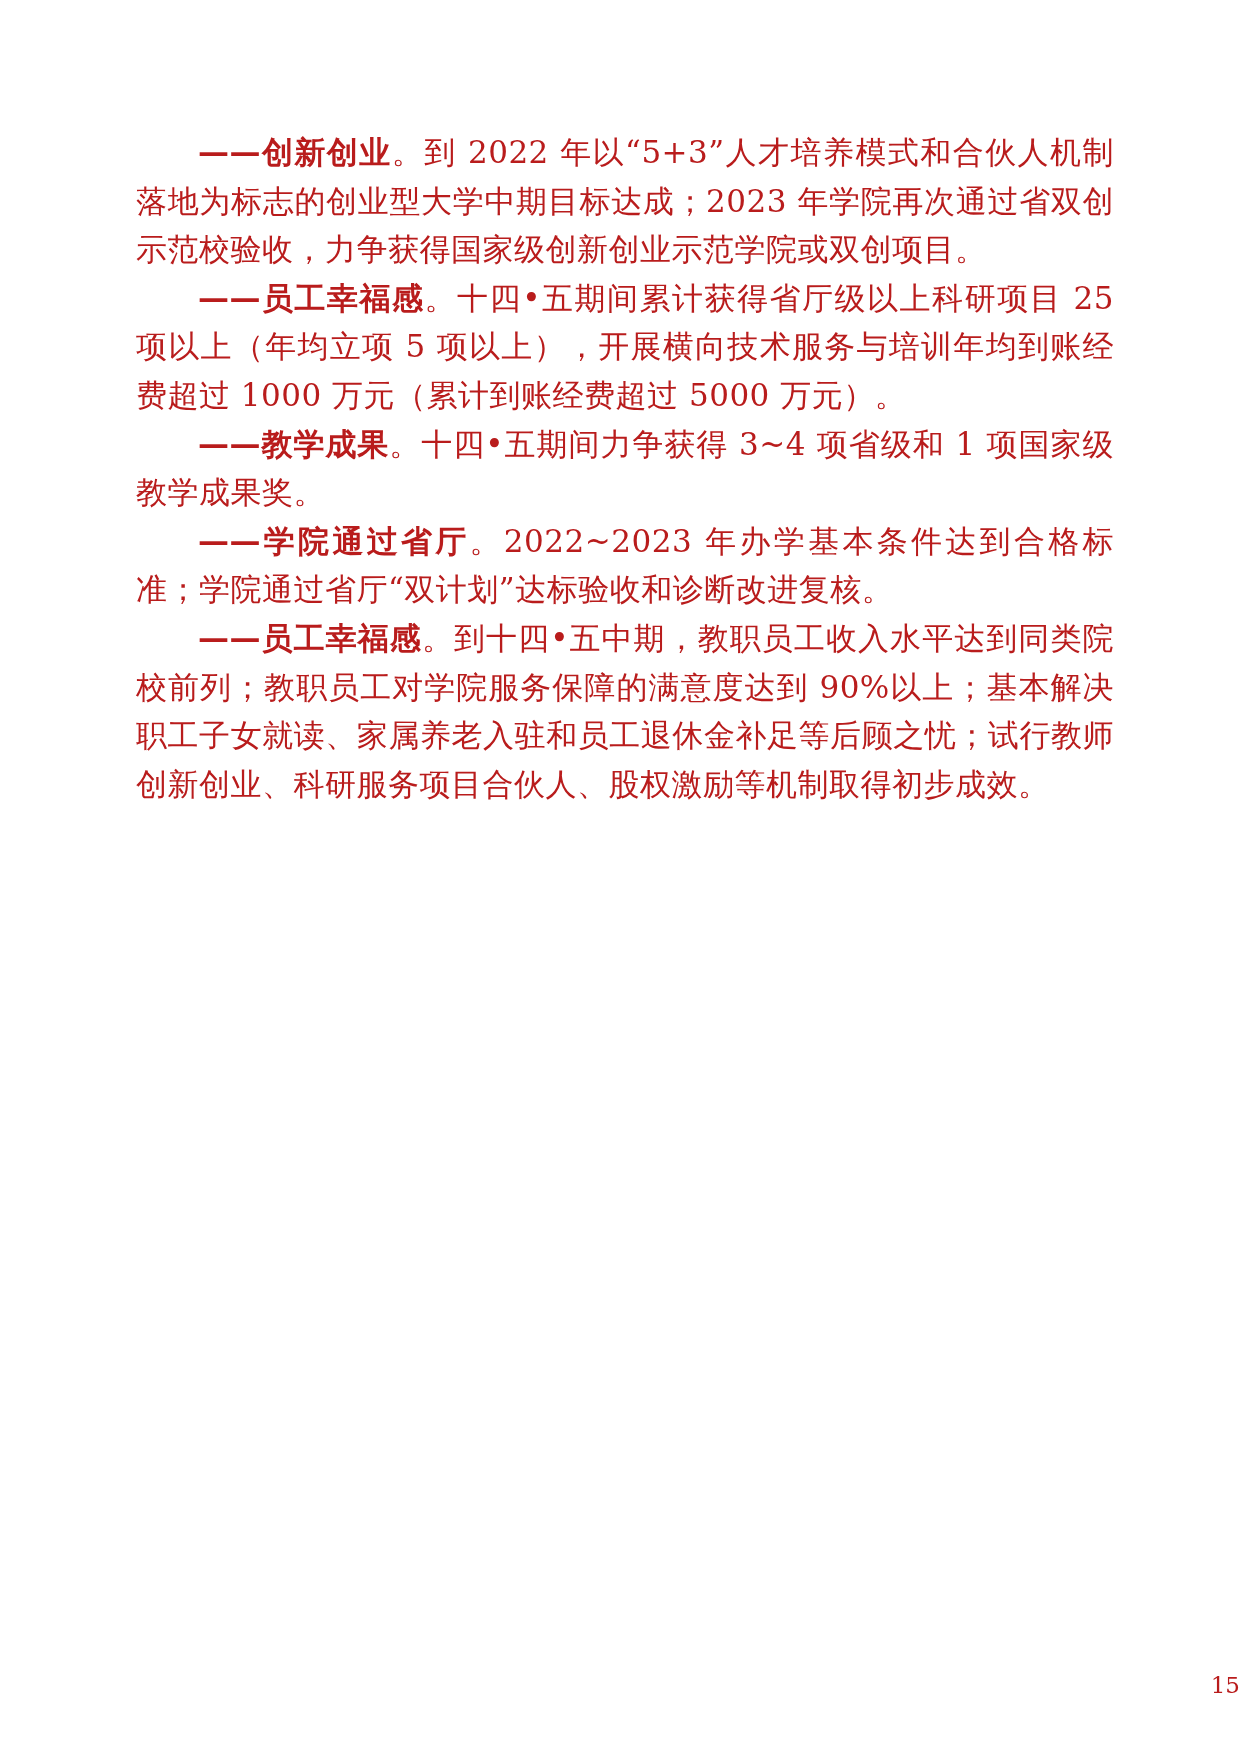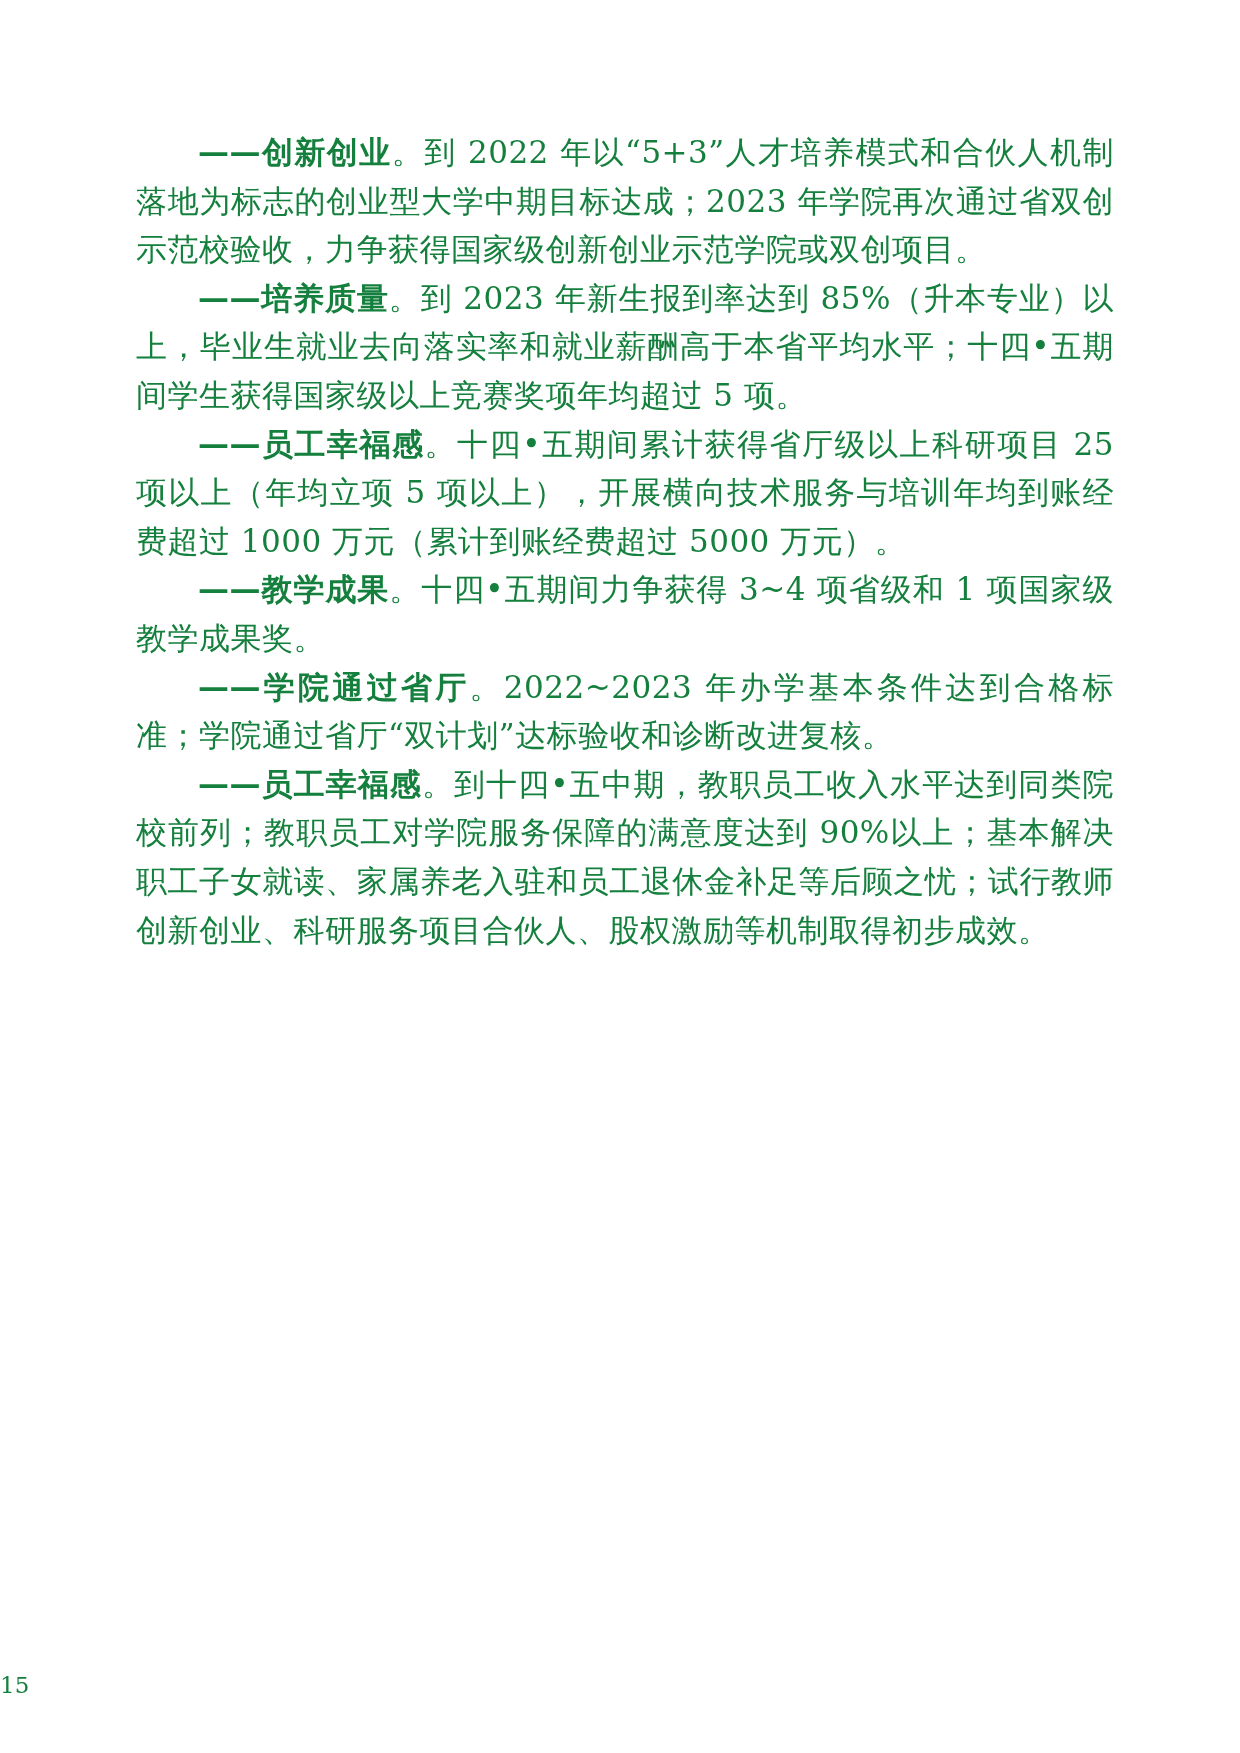--- a/index.html
+++ b/index.html
@@ -7,21 +7,21 @@
     padding: 0;
     background: #ffffff;
   }
   .page {
     position: relative;
     width: 1240px;
     height: 1753px;
     background: #ffffff;
     overflow: hidden;
     font-family: "DejaVu Serif", "Liberation Serif", serif;
-    color: #15803d;
+    color: #b91c1c;
   }
   .content {
     position: absolute;
     top: 128px;
     left: 136px;
     width: 978px;
     font-size: 31px;
     line-height: 48.6px;
     text-align: justify;
     text-justify: inter-character;
@@ -33,35 +33,34 @@
     text-indent: 2em;
   }
   .para .lead {
     font-weight: bold;
   }
   .page-number {
     position: absolute;
     left: 0;
     right: 0;
     bottom: 56px;
-    text-align: left;
+    text-align: right;
     font-size: 23px;
     line-height: 1;
     font-family: "DejaVu Serif", "Liberation Serif", serif;
   }
 </style>
 </head>
 <body>
 
 <div class="page">
   <div class="content">
 
     <p class="para"><span class="lead">——创新创业</span><span>。到 2022 年以“5+3”人才培养模式和合伙人机制落地为标志的创业型大学中期目标达成；2023 年学院再次通过省双创示范校验收，力争获得国家级创新创业示范学院或双创项目。</span></p>
 
-    <p class="para"><span class="lead">——培养质量</span><span>。到 2023 年新生报到率达到 85%（升本专业）以上，毕业生就业去向落实率和就业薪酬高于本省平均水平；十四•五期间学生获得国家级以上竞赛奖项年均超过 5 项。</span></p>
 
     <p class="para"><span class="lead">——员工幸福感</span><span>。十四•五期间累计获得省厅级以上科研项目 25 项以上（年均立项 5 项以上），开展横向技术服务与培训年均到账经费超过 1000 万元（累计到账经费超过 5000 万元）。</span></p>
 
     <p class="para"><span class="lead">——教学成果</span><span>。十四•五期间力争获得 3~4 项省级和 1 项国家级教学成果奖。</span></p>
 
     <p class="para"><span class="lead">——学院通过省厅</span><span>。2022~2023 年办学基本条件达到合格标准；学院通过省厅“双计划”达标验收和诊断改进复核。</span></p>
 
 
 
 

